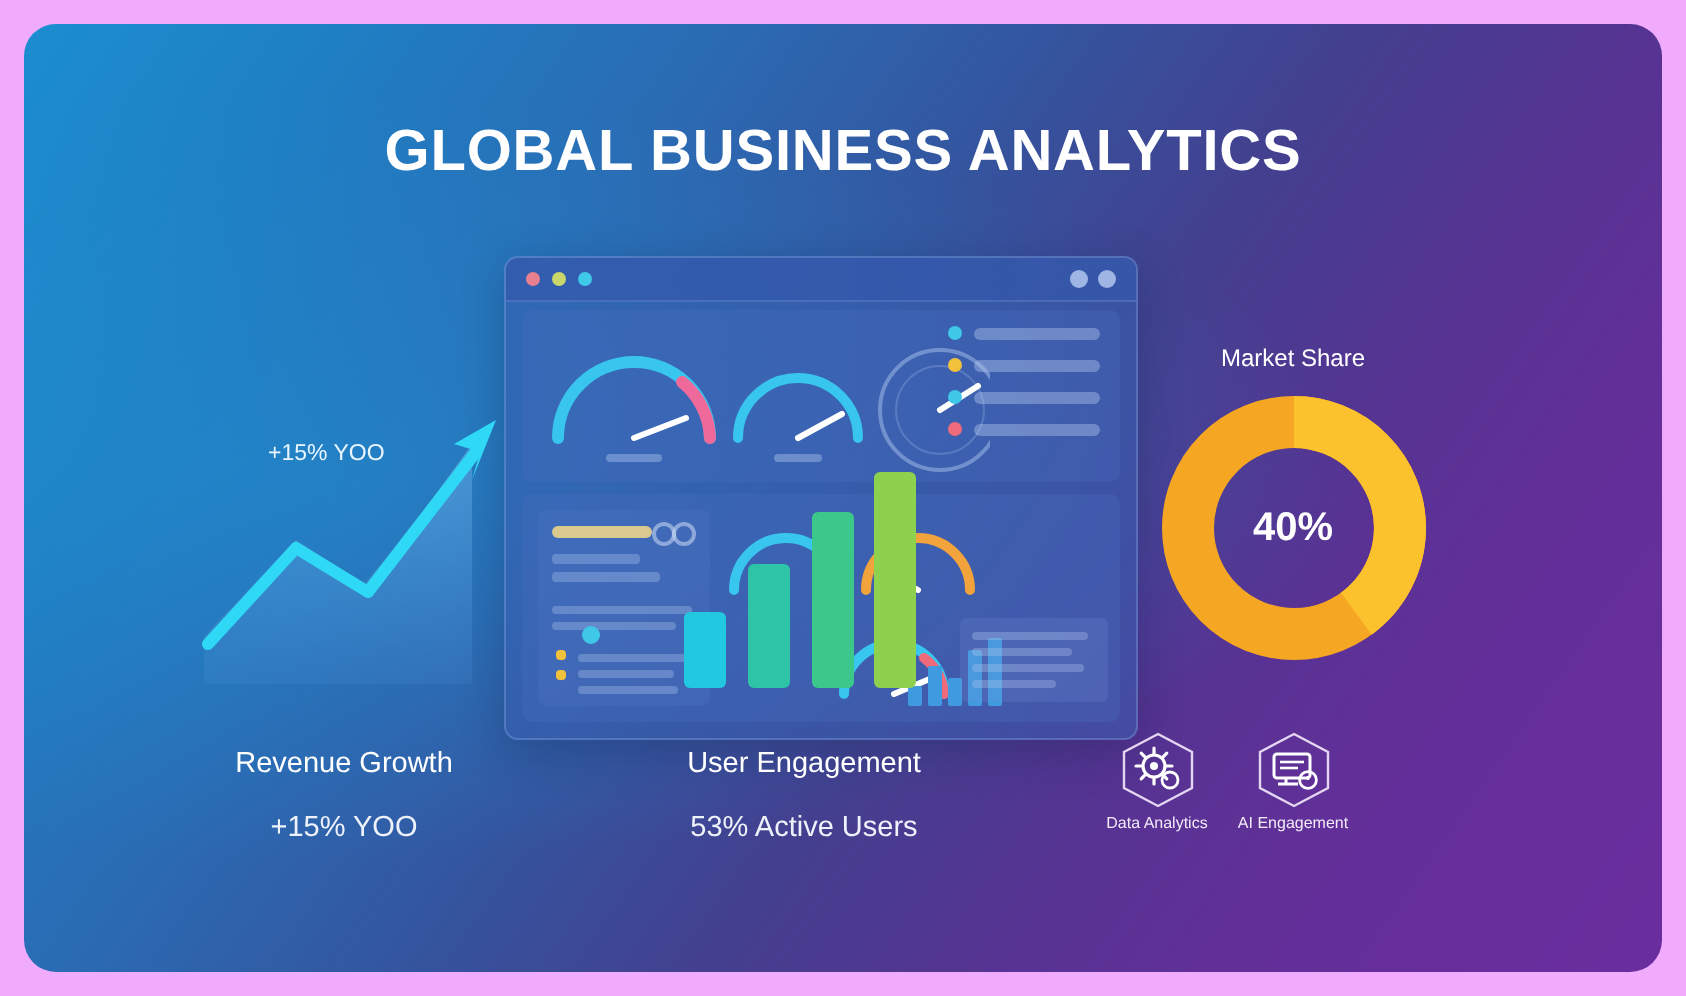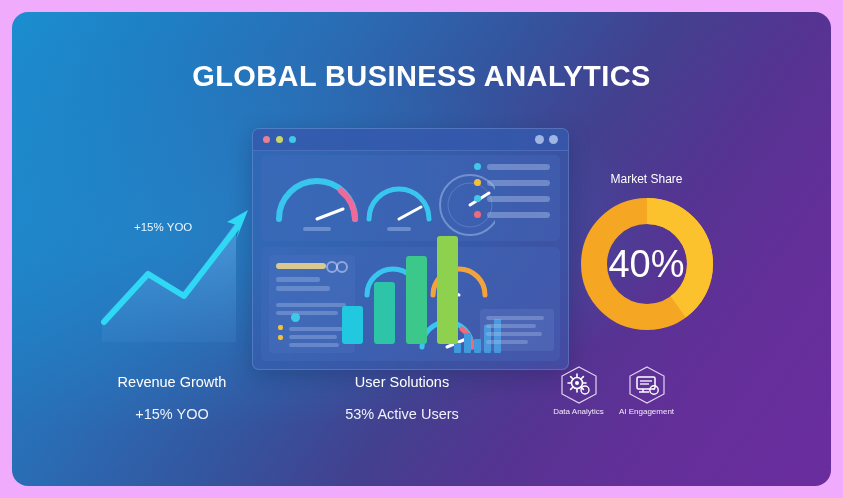--- a/index.html
+++ b/index.html
@@ -130,21 +130,21 @@
   .bars { position:absolute; left:330px; bottom:142px; width:116px; height:150px; z-index:5; }
   .bars i { position:absolute; bottom:0; width:21px; border-radius:3px; display:block; }
 
   
   .donut-wrap { position:absolute; left:562px; top:160px; width:145px; height:175px; z-index:5; }
   .donut-title { text-align:center; color:#ffffff; font-size:12px; margin-bottom:8px; }
   .donut { position:relative; width:140px; height:140px; margin:0 auto; }
   .donut-pct {
     position:absolute; inset:0;
     display:flex; align-items:center; justify-content:center;
-    color:#ffffff; font-size:38px; font-weight:normal;
+    color:#ffffff; font-size:20px; font-weight:bold;
   }
 
   
   .features { position:absolute; left:534px; top:352px; width:214px; height:56px; display:flex; gap:3px; z-index:5; }
   .feature { width:65px; text-align:center; }
   .hexwrap { height:42px; display:flex; align-items:center; justify-content:center; }
   .feature-label { color:#f2eaf8; font-size:8px; margin-top:1px; white-space:nowrap; }
 
   
   .stat { position:absolute; text-align:center; z-index:5; }
@@ -327,18 +327,18 @@
         </div>
         <div class="feature-label">AI Engagement</div>
       </div>
     </div>
 
     <div class="stat revenue">
       <div class="k">Revenue Growth</div>
       <div class="v">+15% YOO</div>
     </div>
     <div class="stat engage">
-      <div class="k">User Solutions</div>
+      <div class="k">User Engagement</div>
       <div class="v">53% Active Users</div>
     </div>
 
   </div>
 </div>
 
 </body></html>

